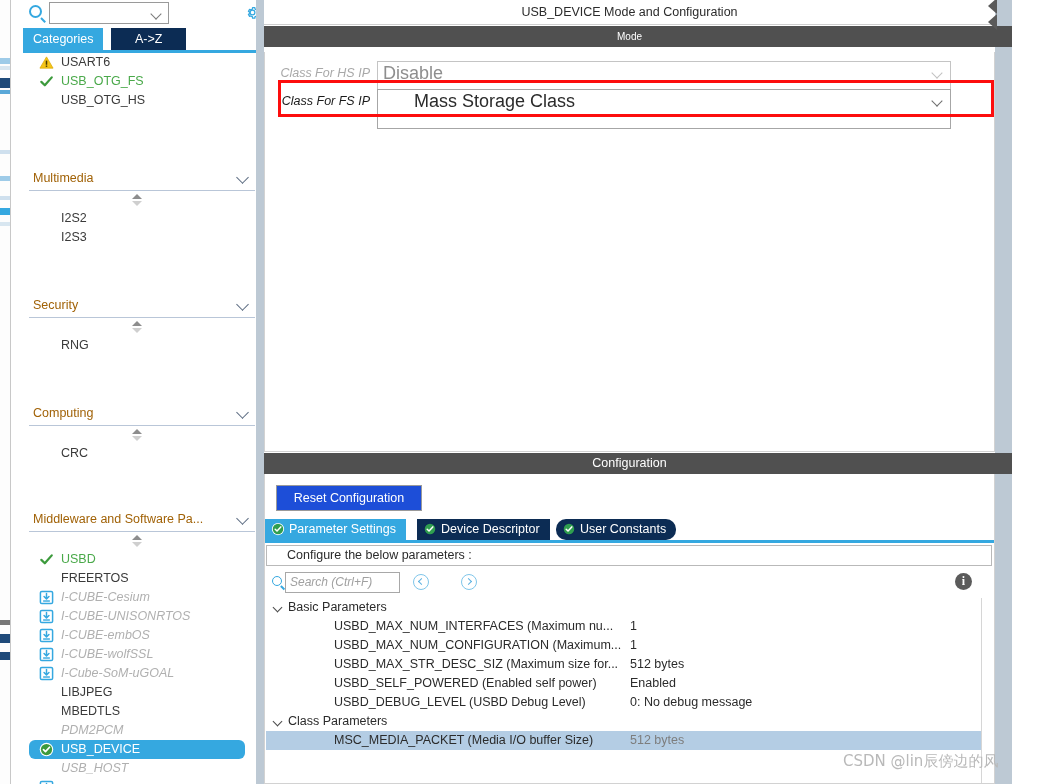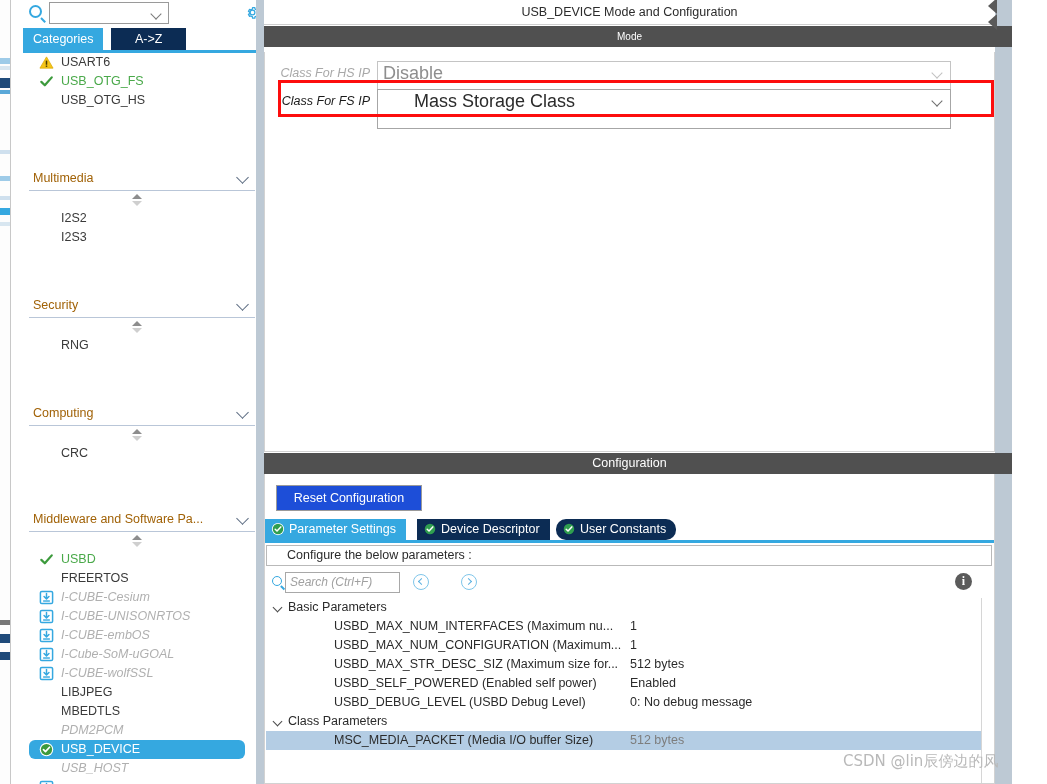--- a/index.html
+++ b/index.html
@@ -386,30 +386,30 @@
         </svg>
         <span>I-CUBE-embOS</span>
       </div>
 
       <div class="tree-item gray-it">
         <svg class="ti-ico" viewBox="0 0 16 16">
           <rect x="1.5" y="1.5" width="13" height="13" rx="1.5" fill="none" stroke="#35a8e0" stroke-width="1.6"></rect>
           <path d="M8 3.6 L8 9.2 M5.4 7 L8 9.6 L10.6 7" fill="none" stroke="#35a8e0" stroke-width="1.6" stroke-linecap="round" stroke-linejoin="round"></path>
           <rect x="4.4" y="11" width="7.2" height="1.5" fill="#35a8e0"></rect>
         </svg>
-        <span>I-Cube-SoM-uGOAL</span>
+        <span>I-CUBE-wolfSSL</span>
       </div>
 
       <div class="tree-item gray-it">
         <svg class="ti-ico" viewBox="0 0 16 16">
           <rect x="1.5" y="1.5" width="13" height="13" rx="1.5" fill="none" stroke="#35a8e0" stroke-width="1.6"></rect>
           <path d="M8 3.6 L8 9.2 M5.4 7 L8 9.6 L10.6 7" fill="none" stroke="#35a8e0" stroke-width="1.6" stroke-linecap="round" stroke-linejoin="round"></path>
           <rect x="4.4" y="11" width="7.2" height="1.5" fill="#35a8e0"></rect>
         </svg>
-        <span>I-CUBE-wolfSSL</span>
+        <span>I-Cube-SoM-uGOAL</span>
       </div>
 
       <div class="tree-item">
         <span>LIBJPEG</span>
       </div>
       <div class="tree-item">
         <span>MBEDTLS</span>
       </div>
       <div class="tree-item gray-it">
         <span>PDM2PCM</span>

